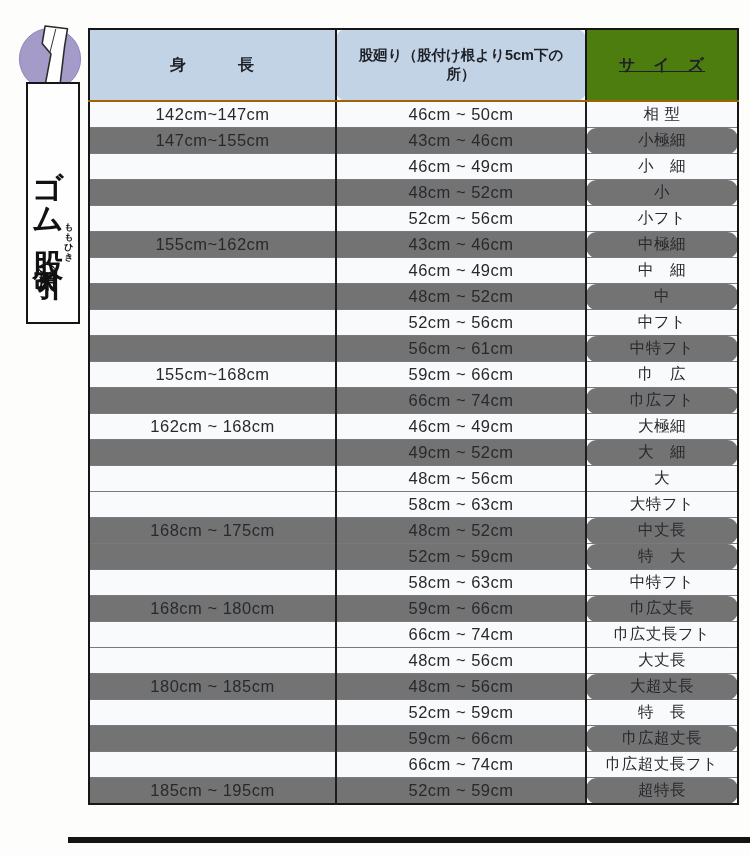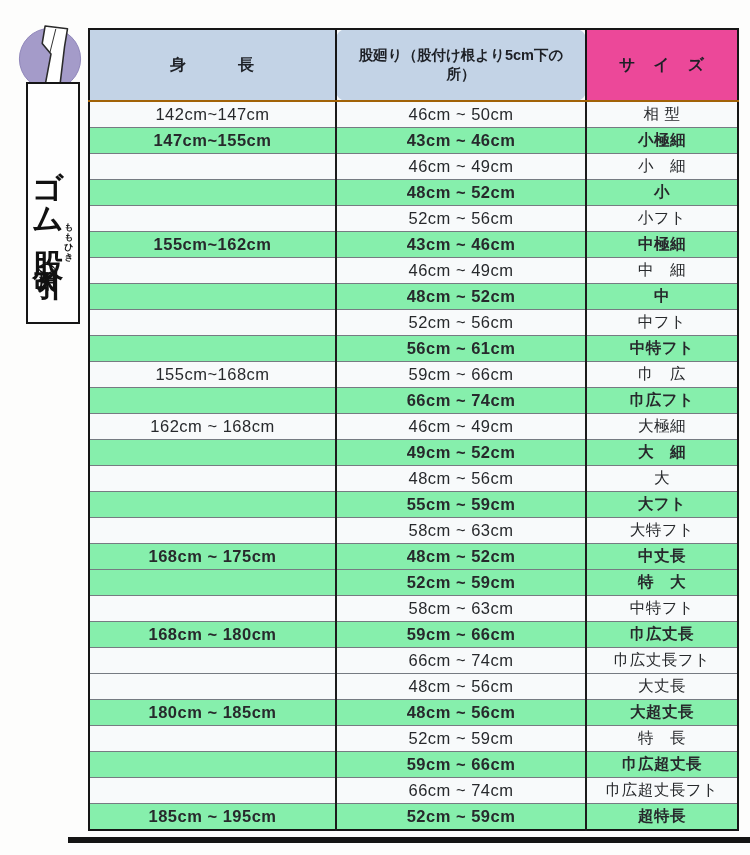--- a/index.html
+++ b/index.html
@@ -43,32 +43,32 @@
   .size-table col.c3{width:152px;}
   .size-table th{
     height:25px;padding:16px;
     font-size:16px;font-weight:bold;color:#1d2026;
     border-bottom:2px solid #a16207;
     border-right:2px solid #161616;
     letter-spacing:1px;
   }
   .size-table th:last-child{border-right:none;}
   .size-table th.h-blue{background:#c3d3e6;}
-  .size-table th.h-pink{background:#ec4899;}
+  .size-table th.h-pink{background:#4d7c0f;text-decoration:underline;}
   .size-table th.h-waist{font-size:14.5px;letter-spacing:0;border-radius:10px;}
   .size-table td{
     height:25px;padding:0;text-align:center;vertical-align:middle;
     font-size:16.5px;color:#27292c;
     border-top:1px solid #767b82;
     border-right:2px solid #1c1c1c;
     letter-spacing:0.5px;
     white-space:pre;
   }
-  .size-table td:last-child{border-right:none;font-size:15.5px;}
-  .size-table tr.tint td{background:#86efac;font-weight:bold;}
+  .size-table td:last-child{border-right:none;font-size:15.5px;border-radius:11px;}
+  .size-table tr.tint td{background:#737373;}
   .size-table tr:not(.tint) td{background:#f8fafb;}
 
   .bottom-rule{
     position:absolute;left:68px;top:837px;width:682px;height:6px;
     background:#141414;
   }
 </style>
 </head>
 <body>
 
@@ -169,25 +169,20 @@
           <tr class="tint">
             <td></td>
             <td>49cm ~ 52cm</td>
             <td>大　細</td>
           </tr>
           <tr>
             <td></td>
             <td>48cm ~ 56cm</td>
             <td>大</td>
           </tr>
-          <tr class="tint">
-            <td></td>
-            <td>55cm ~ 59cm</td>
-            <td>大フト</td>
-          </tr>
           <tr>
             <td></td>
             <td>58cm ~ 63cm</td>
             <td>大特フト</td>
           </tr>
           <tr class="tint">
             <td>168cm ~ 175cm</td>
             <td>48cm ~ 52cm</td>
             <td>中丈長</td>
           </tr>

